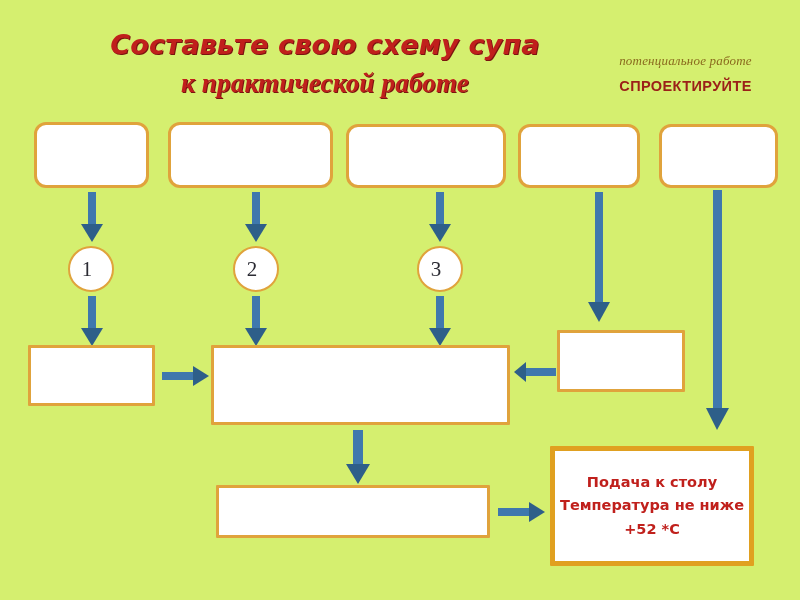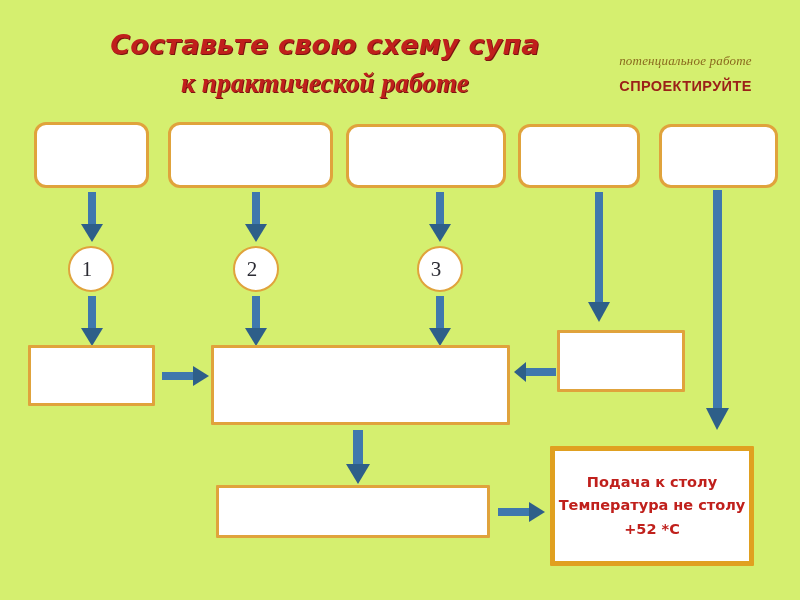--- a/index.html
+++ b/index.html
@@ -234,18 +234,18 @@
   <div class="arrow" style="left:498px; top:500px;">
     <svg width="48" height="24" viewBox="0 0 48 24">
       <rect x="0" y="8" width="33" height="8" fill="#3f78ad"></rect>
       <polygon points="31,2 31,22 47,12" fill="#2e5f89"></polygon>
     </svg>
   </div>
 
   <div class="box square thick" style="left:550px; top:425px; width:204px; height:120px;margin-top:21px;">
     <div class="box-text">
       <span>Подача к столу</span>
-      <span>Температура не столу</span>
+      <span>Температура не ниже</span>
       <span>+52 *С</span>
     </div>
   </div>
 
 </div>
 
 </body></html>

